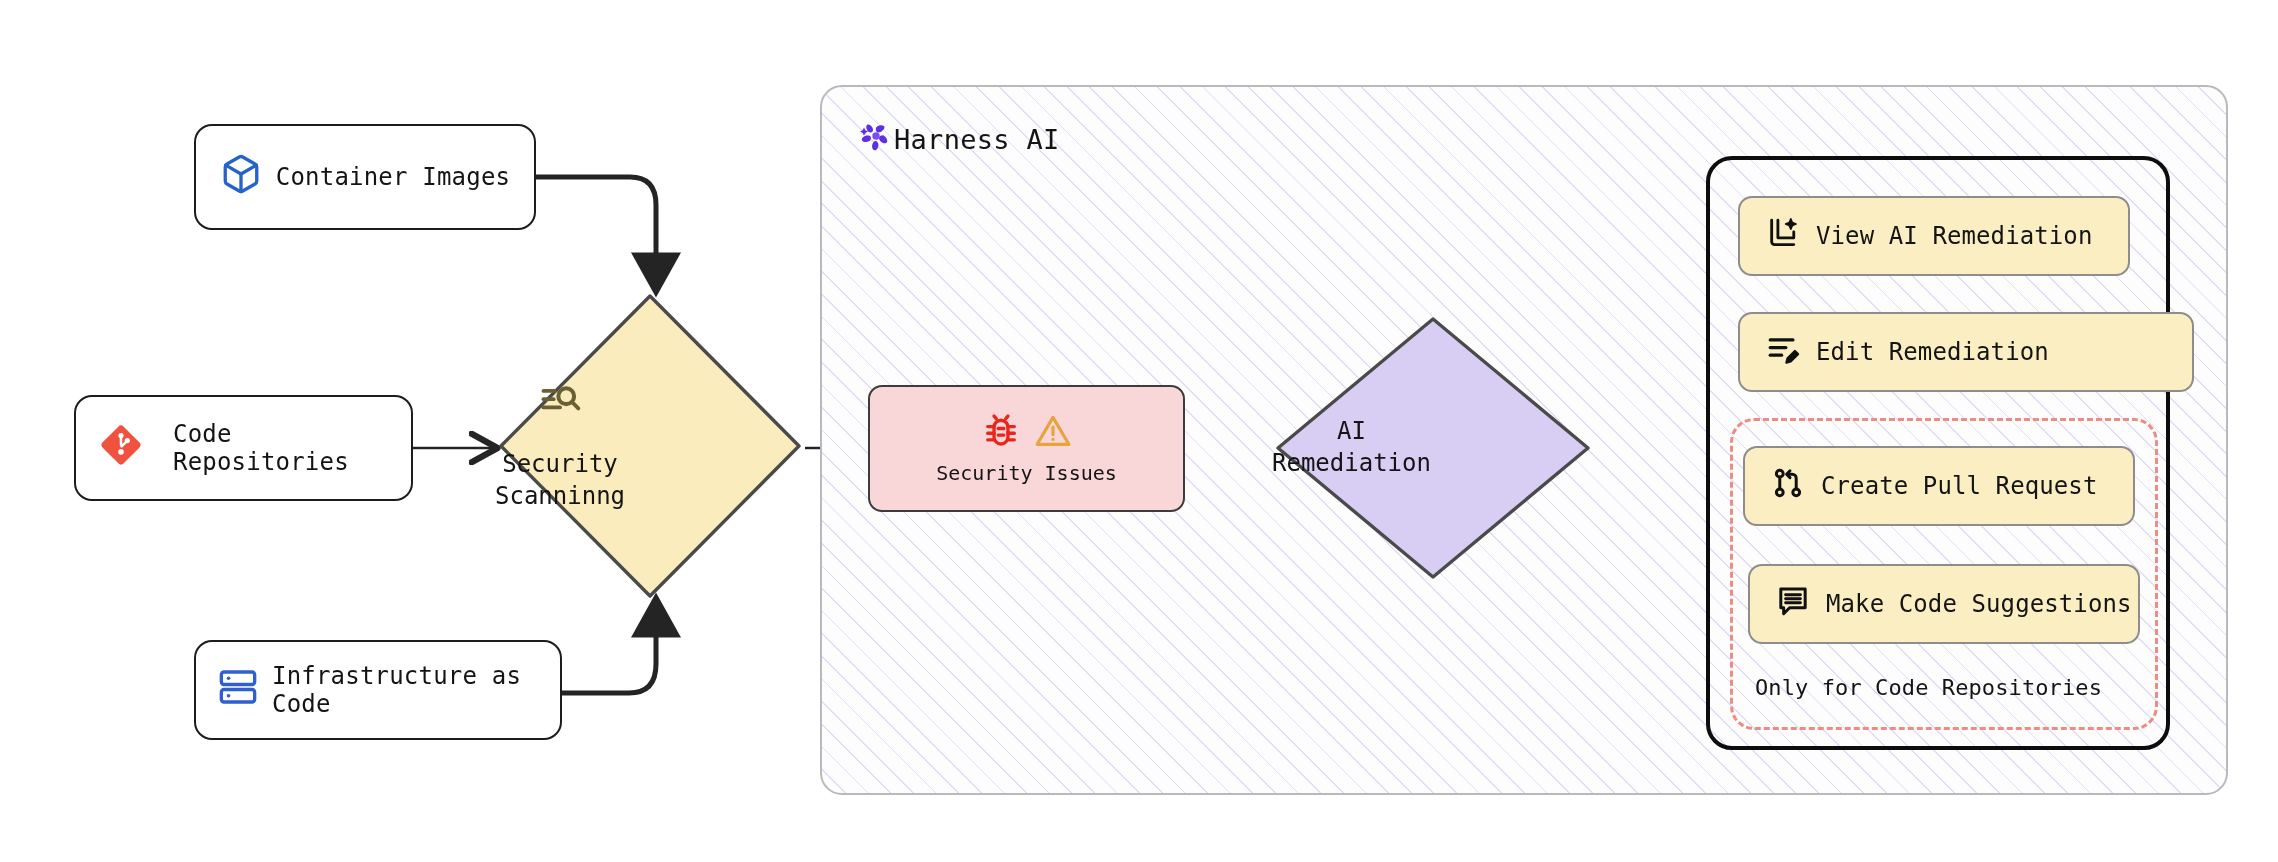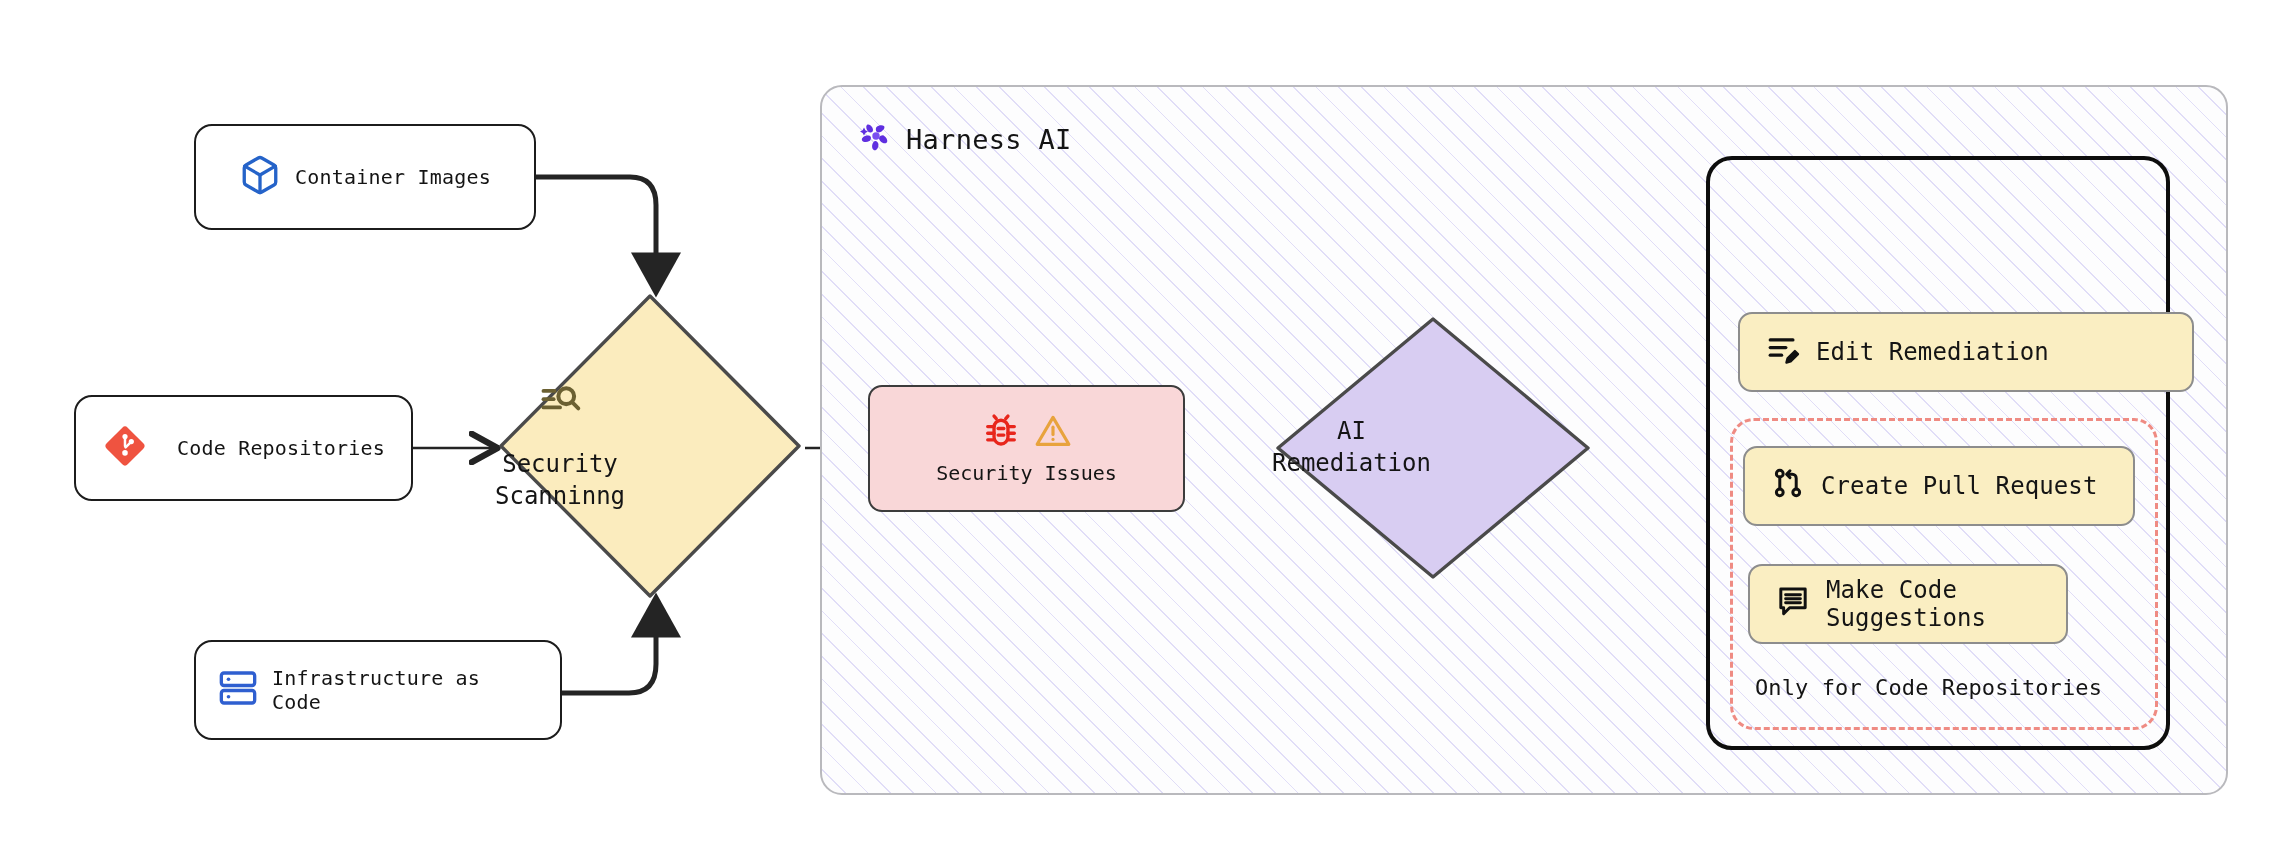--- a/index.html
+++ b/index.html
@@ -7,21 +7,21 @@
     width:2278px;height:862px;overflow:hidden;position:relative;
     font-family:"DejaVu Sans Mono","Liberation Mono",monospace;
   }
   #stage{position:absolute;inset:0;width:2278px;height:862px;}
 
   
   .node{position:absolute;box-sizing:border-box;display:flex;align-items:center;justify-content:center;}
 
   .src-box{
     background:#ffffff;border:2.5px solid #1c1c1c;border-radius:18px;
-    gap:14px;padding:0 22px;font-size:20px;color:#141414;letter-spacing:.2px;
+    gap:14px;padding:0 22px;font-size:24px;color:#141414;letter-spacing:.2px;
   }
 
   .diamond-wrap{position:absolute;display:flex;align-items:center;justify-content:flex-start;}
   .diamond-shape{position:absolute;inset:0;}
   .diamond-label{position:relative;z-index:2;text-align:center;line-height:1.32;font-size:24px;color:#141414;}
   .diamond-icon{position:relative;z-index:2;}
 
   .issue-box{
     background:#f9d7d8;border:2.5px solid #3c3c3c;border-radius:14px;
     flex-direction:column;gap:6px;font-size:20px;color:#141414;
@@ -29,21 +29,21 @@
   .issue-icons{display:flex;align-items:center;gap:14px;}
 
   
   .group{
     position:absolute;box-sizing:border-box;border:2px solid #b9b9bd;border-radius:22px;
     background-color:#fdfdfe;
     background-image:repeating-linear-gradient(45deg,
         rgba(124,109,224,.22) 0 1.2px, rgba(255,255,255,0) 1.2px 16px);
   }
   .group-title{
-    position:absolute;display:flex;align-items:center;gap:12px;
+    position:absolute;display:flex;align-items:center;
     font-size:27px;color:#141414;letter-spacing:.3px;
   }
 
   .actions-panel{
     position:absolute;box-sizing:border-box;border:4px solid #0d0d0d;border-radius:26px;
     background:transparent;
   }
   .dashed-panel{
     position:absolute;box-sizing:border-box;border:3px dashed #ef8b83;border-radius:24px;
     background:transparent;
@@ -201,20 +201,31 @@
     <div class="diamond-label">
       <div>AI</div>
       <div>Remediation</div>
     </div>
   </div>
 
   <div class="actions-panel" style="left:1706px;top:156px;width:464px;height:594px;"></div>
 
   <div class="dashed-panel" style="left:1730px;top:418px;width:428px;height:312px;"></div>
 
+  <div class="action-btn" style="left:1738px;top:196px;width:392px;height:80px;">
+    <span class="ico">
+      <svg width="34" height="34" viewBox="0 0 24 24" fill="none" stroke="#101010" stroke-width="2" stroke-linecap="round" stroke-linejoin="round">
+        <path d="M4 3v15.2a2 2 0 0 0 2 2h13.6"></path>
+        <path d="M8.4 3v12.4h11.2"></path>
+        <path d="M19.6 11.2v4.2"></path>
+        <path d="M16.4 4.6 L17.5 2 L18.6 4.6 L21.2 5.7 L18.6 6.8 L17.5 9.4 L16.4 6.8 L13.8 5.7 Z" fill="#101010" stroke-width="1.1"></path>
+      </svg>
+    </span>
+    <span>View AI Remediation</span>
+  </div>
 
   <div class="action-btn" style="left:1738px;top:312px;width:456px;height:80px;">
     <span class="ico">
       <svg width="34" height="34" viewBox="0 0 24 24" fill="none" stroke="#101010" stroke-width="2.3" stroke-linecap="round" stroke-linejoin="round">
         <path d="M3 5.6h16"></path>
           <path d="M3 11h11"></path>
           <path d="M3 16.4h8"></path>
         <path d="M20.4 13.4 L15.2 18.6 L14.4 21.6 L17.4 20.8 L22.6 15.6 Z" fill="#101010" stroke-width="1.6"></path>
       </svg>
     </span>
@@ -228,21 +239,21 @@
         <circle cx="6.2" cy="18.6" r="2.4"></circle>
         <circle cx="17.8" cy="18.6" r="2.4"></circle>
         <path d="M6.2 7.8v8.4"></path>
         <path d="M17.8 16.2V8.6a2.8 2.8 0 0 0-2.8-2.8h-3.4"></path>
         <path d="M13.4 3.4 L11 5.8 L13.4 8.2"></path>
       </svg>
     </span>
     <span>Create Pull Request</span>
   </div>
 
-  <div class="action-btn" style="left:1748px;top:564px;width:320px;height:80px;">
+  <div class="action-btn" style="left:1748px;top:564px;width:392px;height:80px;">
     <span class="ico">
       <svg width="34" height="34" viewBox="0 0 24 24" fill="none" stroke="#101010" stroke-width="2.1" stroke-linecap="round" stroke-linejoin="round">
         <path d="M3.4 3.6h17.2v13.2H9.6L5.4 21v-4.2H3.4Z"></path>
         <path d="M6.8 7.6h10.4"></path>
           <path d="M6.8 10.4h10.4"></path>
           <path d="M6.8 13.2h10.4"></path>
       </svg>
     </span>
     <span>Make Code Suggestions</span>
   </div>

